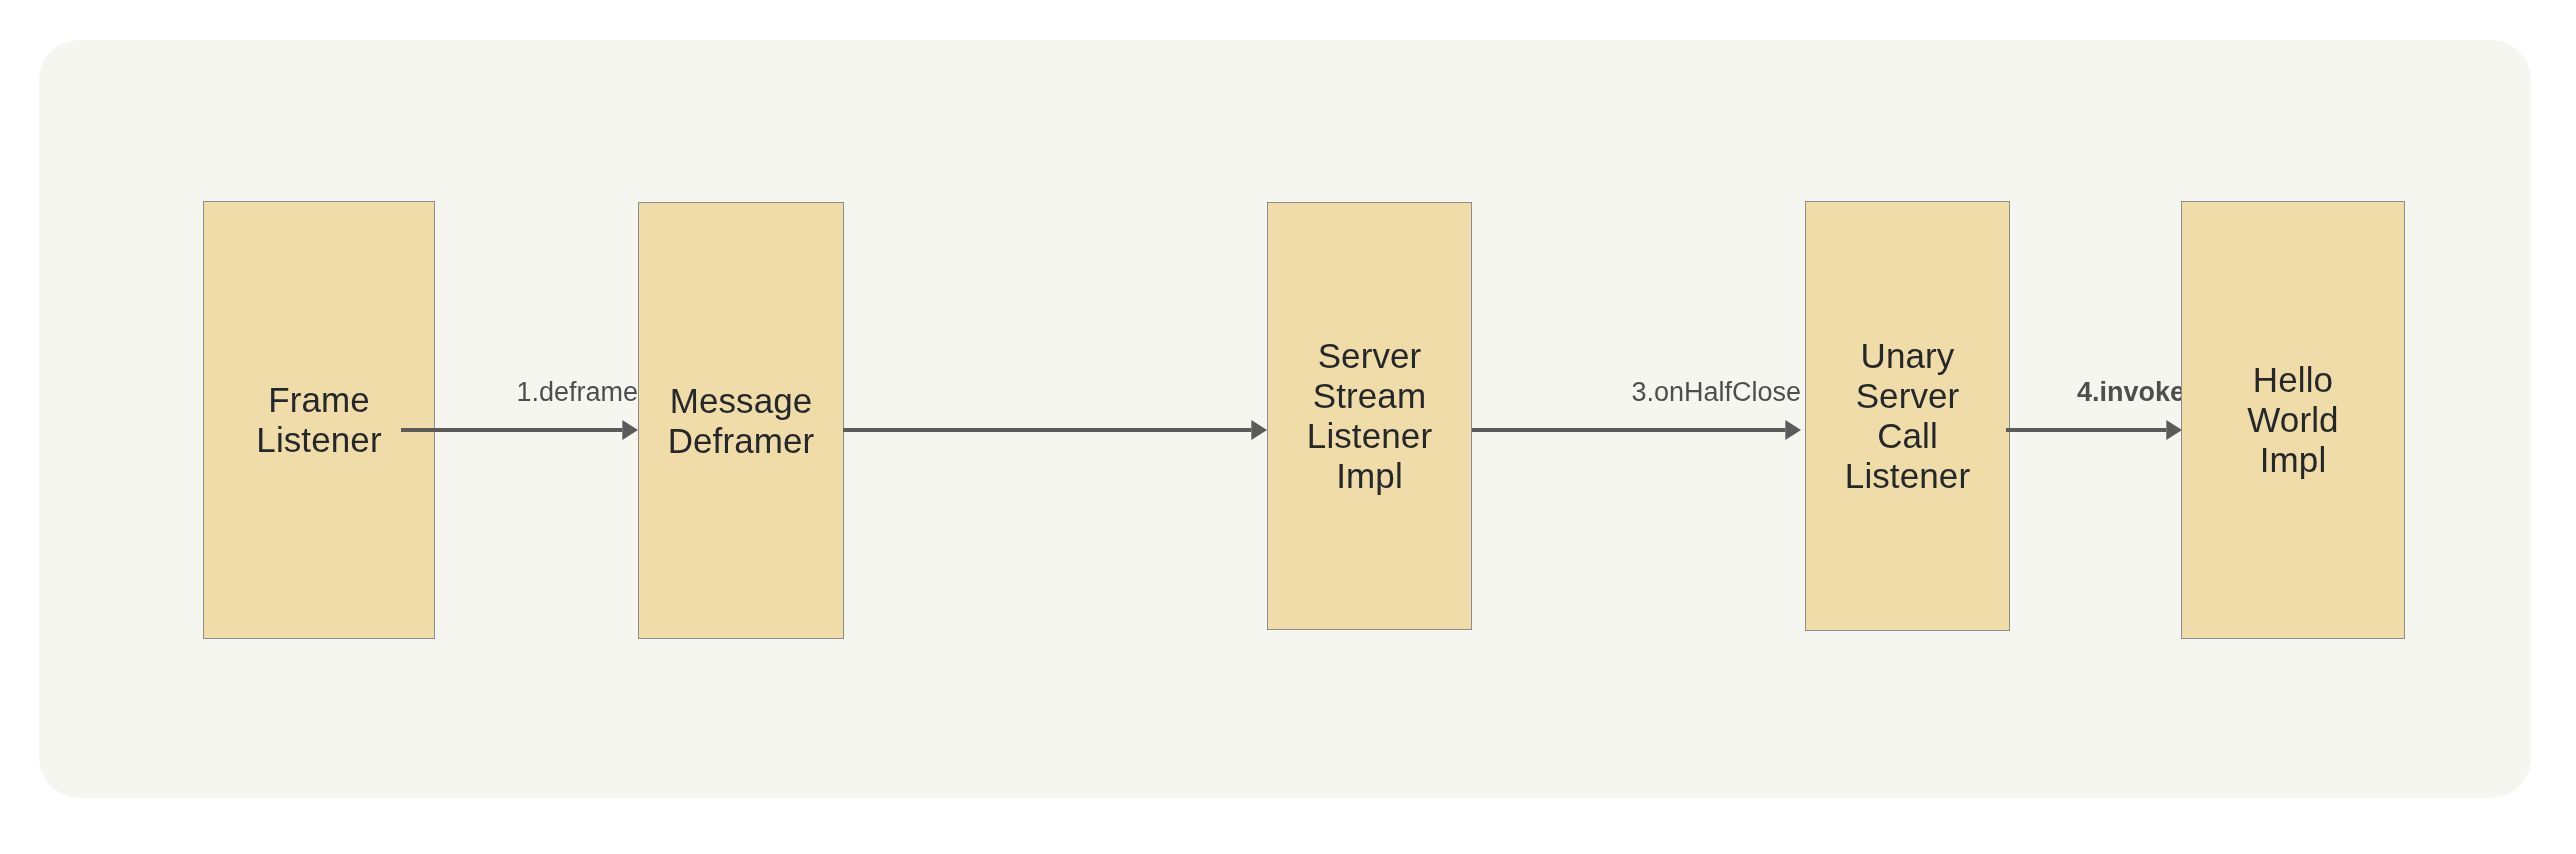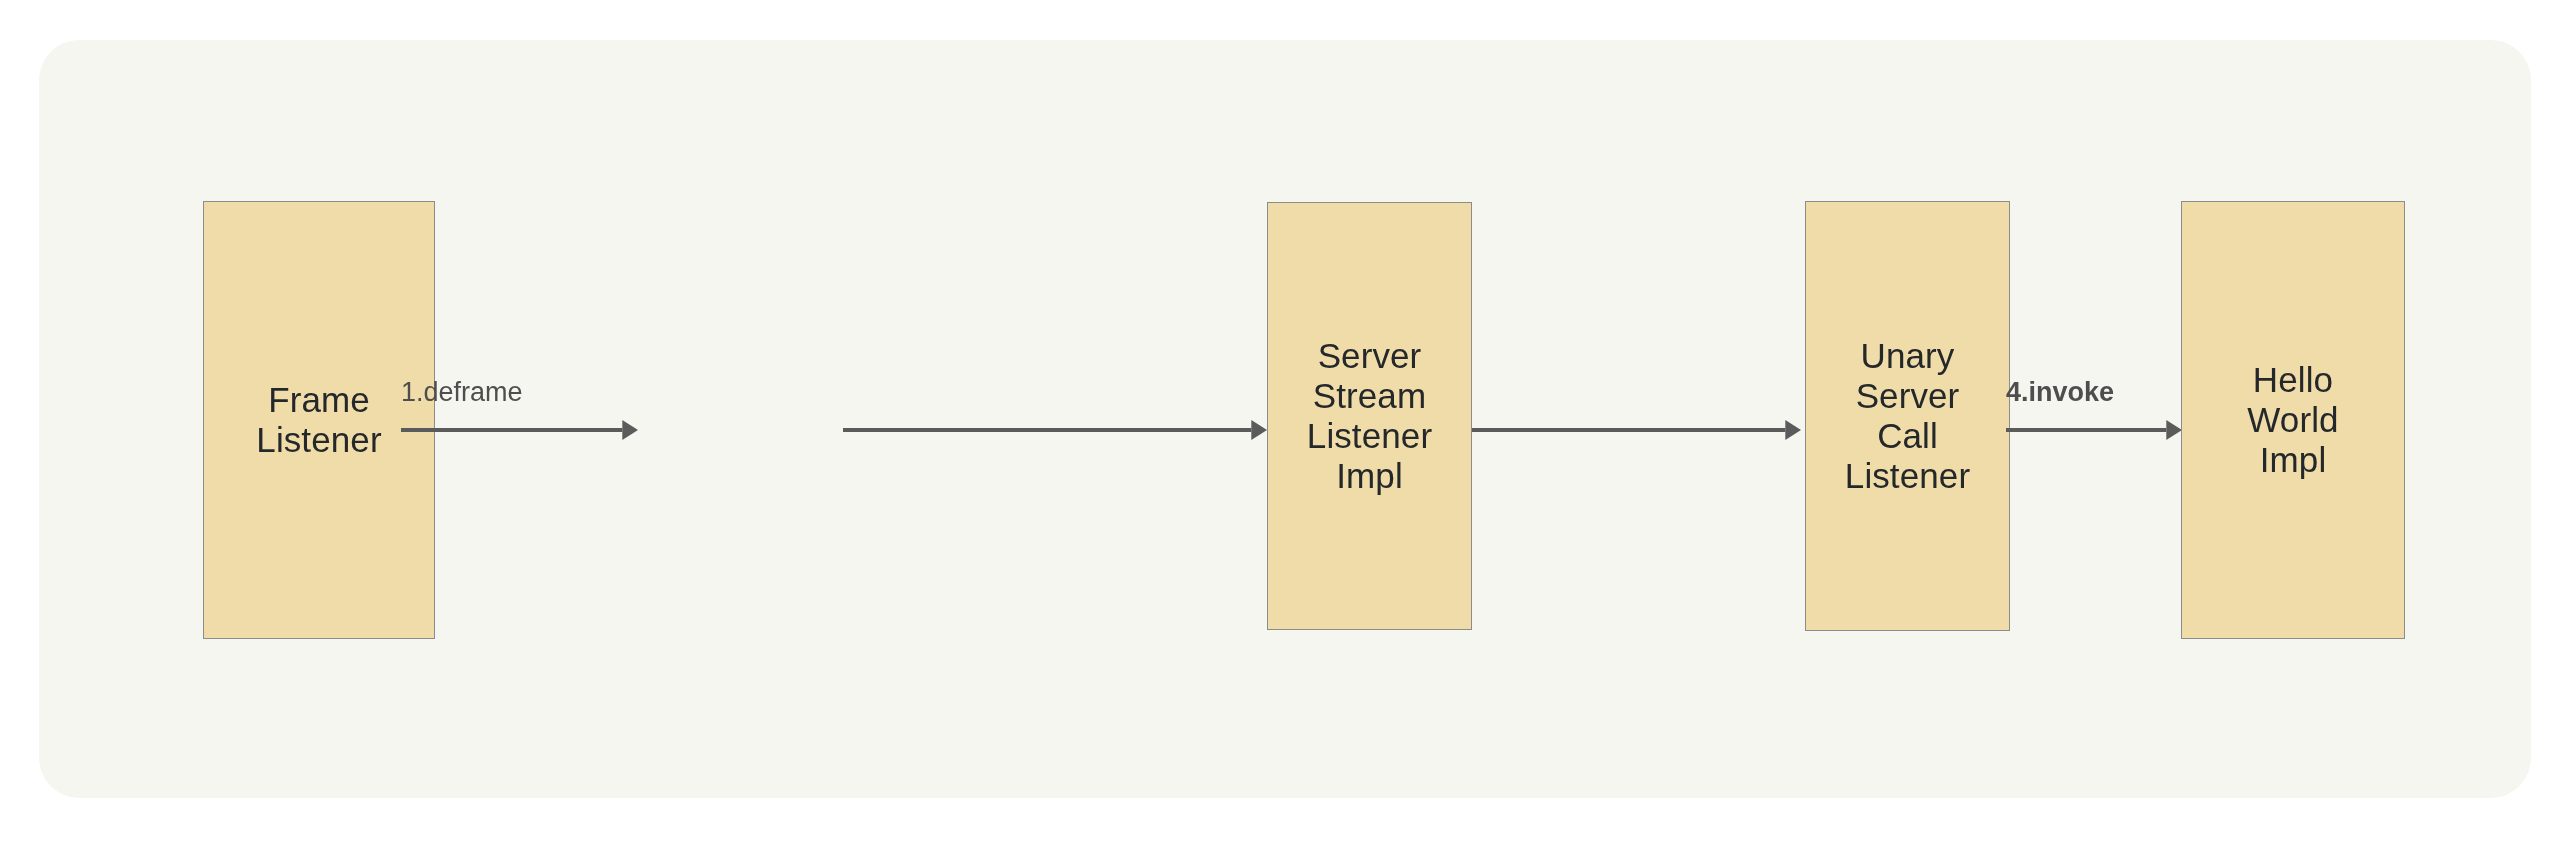--- a/index.html
+++ b/index.html
@@ -64,21 +64,21 @@
     height: 78px;
   }
   .edge svg { display: block; width: 100%; height: 100%; overflow: visible; }
 
   .edge-label {
     position: absolute;
     color: #4e4e4e;
     font-size: 27px;
     line-height: 1;
     white-space: nowrap;
-    text-align: left;
+    text-align: right;
     font-weight: 400;
   }
 
   #edge-1 { left: 401px;  top: 391px; width: 237px; }
   #edge-2 { left: 843px; top: 391px; width: 424px; }
   #edge-3 { left: 1472px; top: 391px; width: 329px; }
   #edge-4 { left: 2006px; top: 391px; width: 176px; }
 
   #edge-1-label { left: 401px;  top: 379px; width: 237px; }
   #edge-2-label { left: 843px; top: 379px; width: 424px; }
@@ -98,35 +98,40 @@
   </div>
 
   <div class="edge-label" id="edge-1-label">1.deframe</div>
   <div class="edge" id="edge-1">
     <svg viewBox="0 0 423 140" preserveAspectRatio="none">
       <line x1="0" y1="70" x2="395" y2="70" stroke="#5b5b5b" stroke-width="7"></line>
       <polygon points="395,52 423,70 395,88" fill="#5b5b5b"></polygon>
     </svg>
   </div>
 
+  <div class="node" id="node-message-deframer">
+    <span class="nline">Message</span>
+    <span class="nline">Deframer</span>
+  </div>
 
   <div class="edge" id="edge-2">
     <svg viewBox="0 0 758 140" preserveAspectRatio="none">
       <line x1="0" y1="70" x2="730" y2="70" stroke="#5b5b5b" stroke-width="7"></line>
       <polygon points="730,52 758,70 730,88" fill="#5b5b5b"></polygon>
     </svg>
   </div>
 
   <div class="node" id="node-server-stream-listener">
     <span class="nline">Server</span>
     <span class="nline">Stream</span>
     <span class="nline">Listener</span>
     <span class="nline">Impl</span>
   </div>
 
+  <div class="edge-label" id="edge-3-label">3.onHalfClose</div>
   <div class="edge" id="edge-3">
     <svg viewBox="0 0 588 140" preserveAspectRatio="none">
       <line x1="0" y1="70" x2="560" y2="70" stroke="#5b5b5b" stroke-width="7"></line>
       <polygon points="560,52 588,70 560,88" fill="#5b5b5b"></polygon>
     </svg>
   </div>
 
   <div class="node" id="node-unary-server-call">
     <span class="nline">Unary</span>
     <span class="nline">Server</span>

